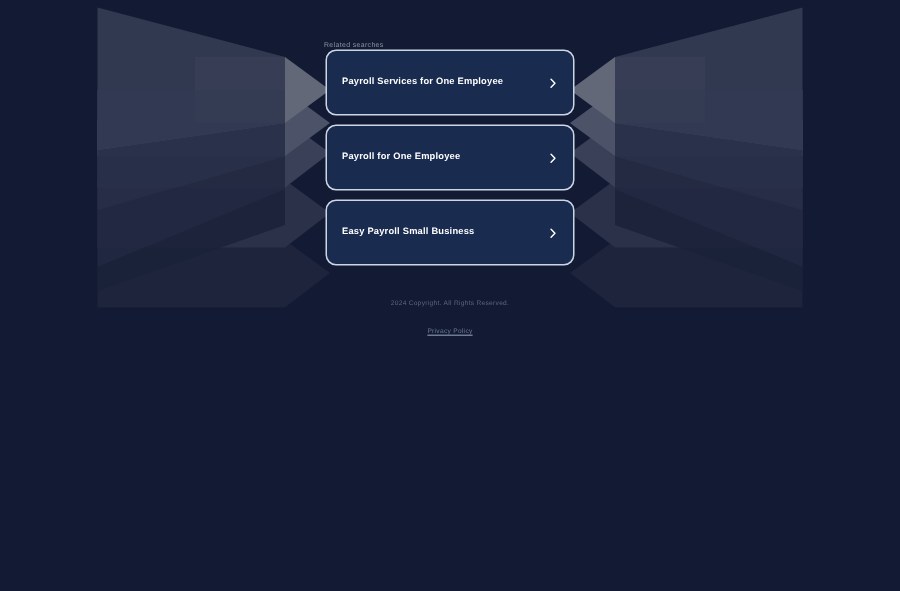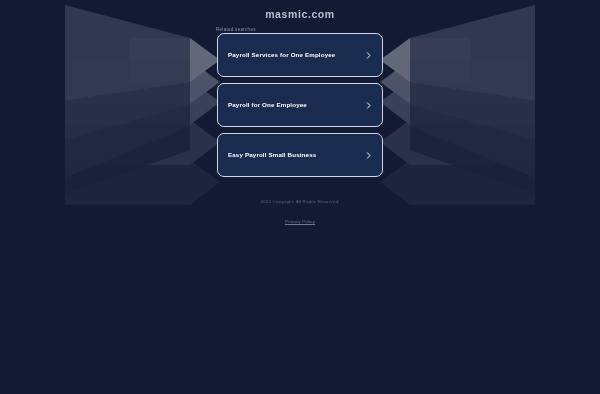--- a/index.html
+++ b/index.html
@@ -159,21 +159,20 @@
       <polygon points="535,60 410,60 380,82 410,104 535,104" fill="#4c5267"></polygon>
       <polygon points="470,38 410,38 380,60 410,82 470,82" fill="#636879"></polygon>
       <polygon points="535,5 410,38 410,60 535,60" fill="#343b52" opacity="0.95"></polygon>
       <polygon points="535,60 410,60 410,82 535,100" fill="#2f3750" opacity="0.9"></polygon>
       <polygon points="535,100 410,82 410,104 535,140" fill="#272e47" opacity="0.9"></polygon>
       <polygon points="535,140 410,104 410,126 535,178" fill="#212840" opacity="0.9"></polygon>
       <polygon points="535,178 410,126 410,150 535,194" fill="#1b2239" opacity="0.9"></polygon>
     </g>
   </svg>
 
-  <div class="site-title">masmic.com</div>
 
   <div class="related-label">Related searches</div>
 
   <div class="cards">
 
     <div class="card">
       <span class="card-label">Payroll Services for One Employee</span>
       <span class="card-chevron">
         <svg viewBox="0 0 16 16" fill="none" aria-hidden="true">
           <path d="M6 3.2 L10.6 8 L6 12.8" stroke="#ffffff" stroke-width="1.7" stroke-linecap="round" stroke-linejoin="round"></path>

